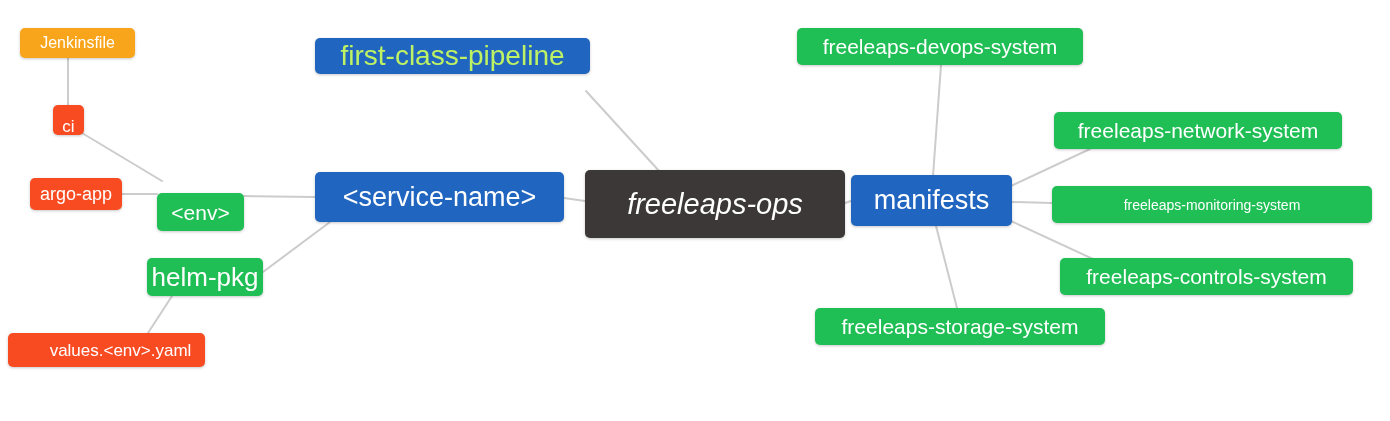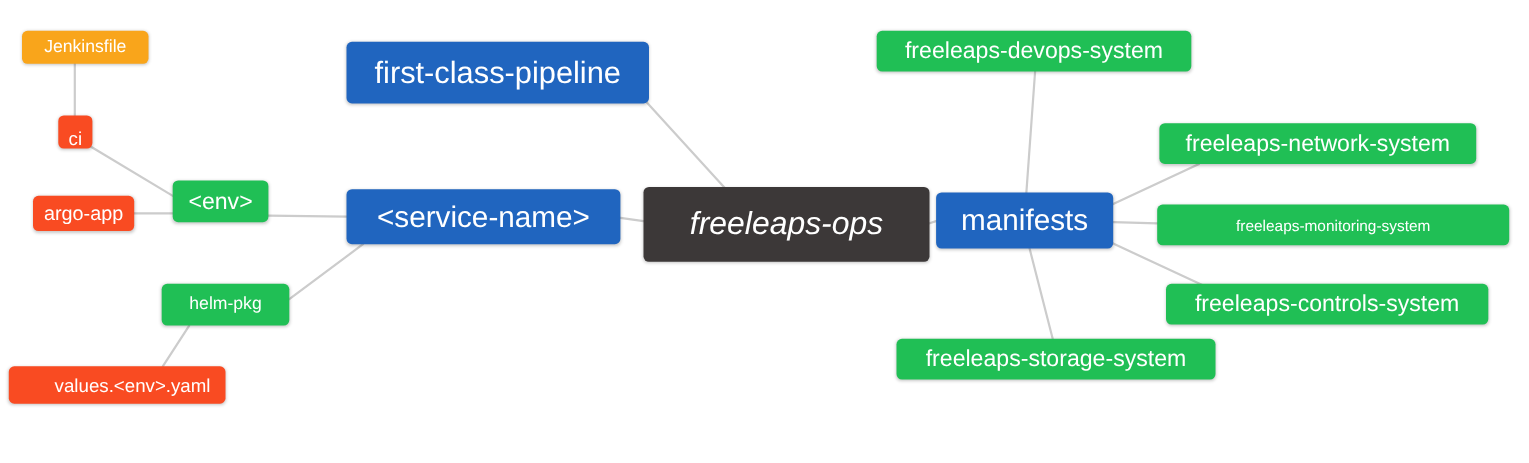--- a/index.html
+++ b/index.html
@@ -61,30 +61,30 @@
     </svg>
 <div class="node" style="left: 20px; top: 28px; width: 115px; height: 30px; font-size: 16px; background: rgb(249, 165, 27); color: rgb(255, 255, 255);">
       <span>Jenkinsfile</span>
     </div>
     <div class="node" style="left: 53px; top: 105px; width: 31px; height: 30px; font-size: 17px; background: rgb(249, 75, 34); color: rgb(255, 255, 255); align-items: flex-end;">
       <span>ci</span>
     </div>
     <div class="node" style="left: 30px; top: 178px; width: 92px; height: 32px; font-size: 18px; background: rgb(249, 75, 34); color: rgb(255, 255, 255);">
       <span>argo-app</span>
     </div>
-    <div class="node" style="left: 157px; top: 164px; width: 87px; height: 38px; font-size: 21px; background: rgb(32, 191, 85); color: rgb(255, 255, 255);">
+    <div class="node" style="left: 157px; top: 193px; width: 87px; height: 38px; font-size: 21px; background: rgb(32, 191, 85); color: rgb(255, 255, 255);">
       <span>&lt;env&gt;</span>
     </div>
-    <div class="node" style="left: 147px; top: 258px; width: 116px; height: 38px; font-size: 16px; background: rgb(32, 191, 85); color: rgb(255, 255, 255);">
+    <div class="node" style="left: 147px; top: 258px; width: 116px; height: 38px; font-size: 26px; background: rgb(32, 191, 85); color: rgb(255, 255, 255);">
       <span>helm-pkg</span>
     </div>
     <div class="node" style="left: 8px; top: 333px; width: 169px; height: 34px; font-size: 17px; background: rgb(249, 75, 34); color: rgb(255, 255, 255); padding-left: 28px;">
       <span>values.&lt;env&gt;.yaml</span>
     </div>
-    <div class="node" style="left: 315px; top: 38px; width: 275px; height: 56px; font-size: 28px; background: rgb(32, 101, 191); color: #ffffff;">
+    <div class="node" style="left: 315px; top: 38px; width: 275px; height: 36px; font-size: 28px; background: rgb(32, 101, 191); color: #bef264;">
       <span>first-class-pipeline</span>
     </div>
     <div class="node" style="left: 315px; top: 172px; width: 249px; height: 50px; font-size: 27px; background: rgb(32, 101, 191); color: rgb(255, 255, 255);">
       <span>&lt;service-name&gt;</span>
     </div>
     <div class="node" style="left: 585px; top: 170px; width: 260px; height: 68px; font-size: 29px; background: rgb(60, 56, 56); color: rgb(255, 255, 255); font-style: italic;">
       <span>freeleaps-ops</span>
     </div>
     <div class="node" style="left: 851px; top: 175px; width: 161px; height: 51px; font-size: 27px; background: rgb(32, 101, 191); color: rgb(255, 255, 255);">
       <span>manifests</span>

